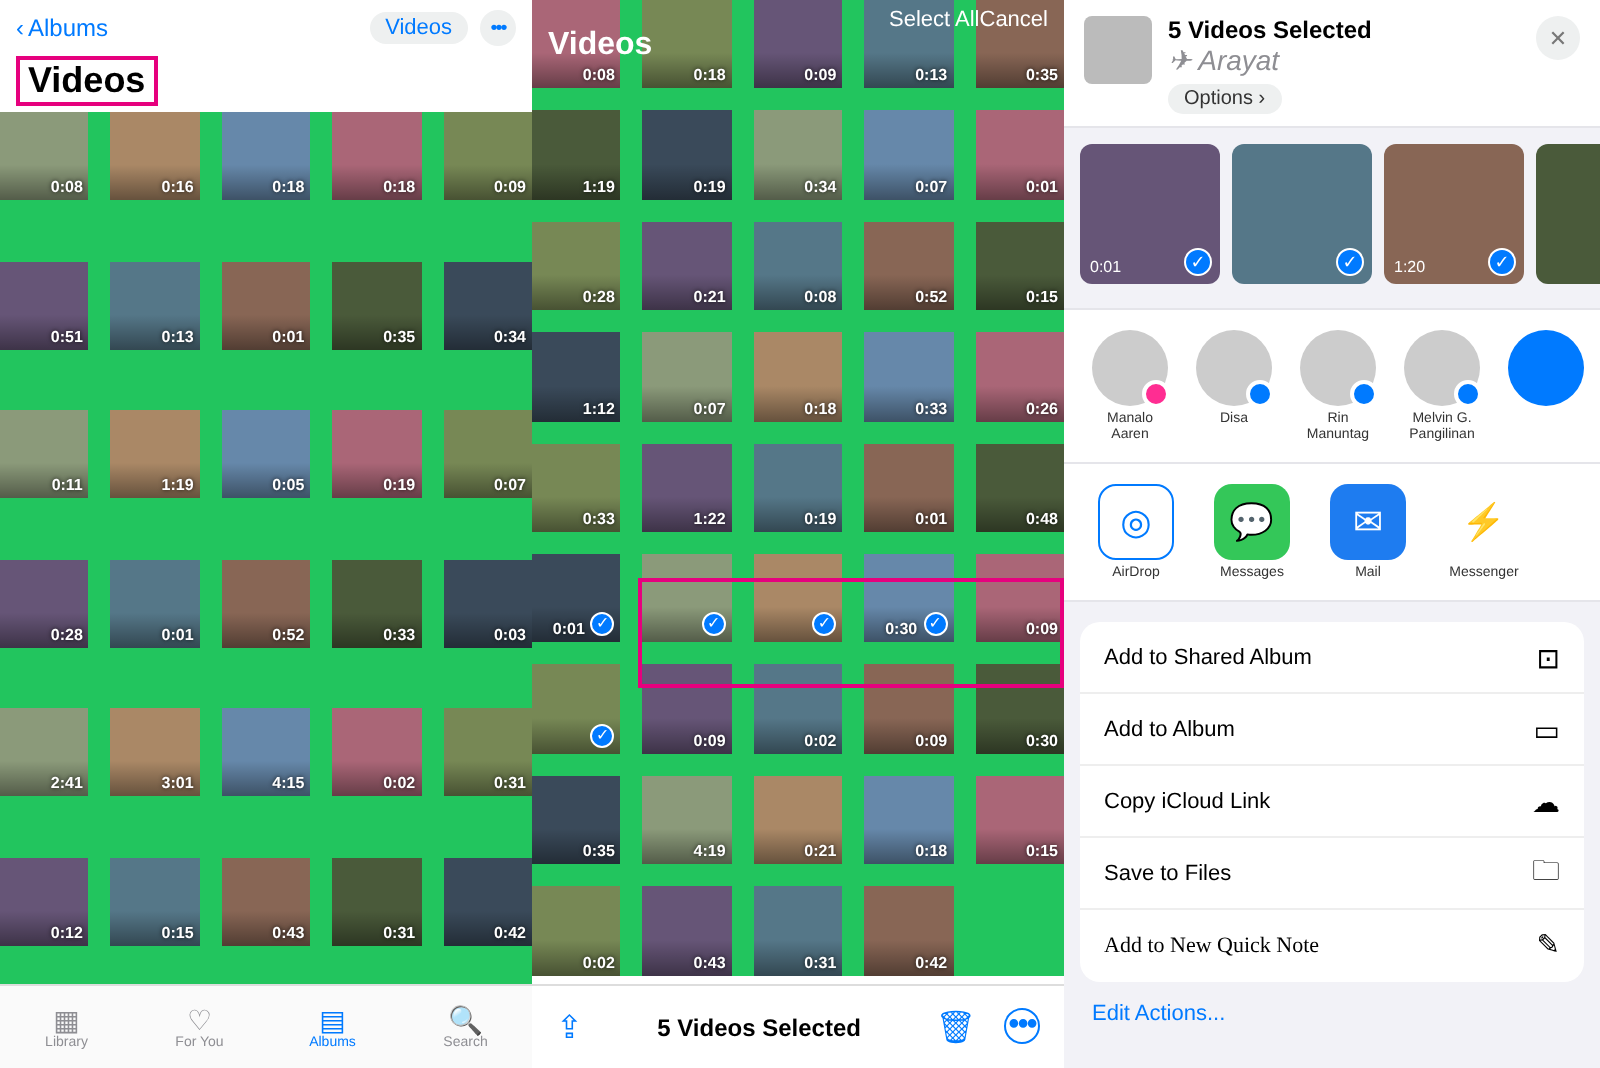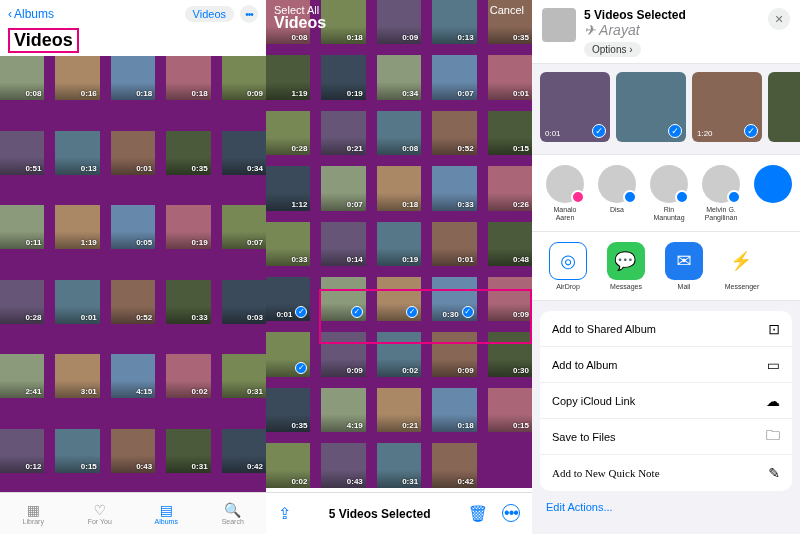--- a/index.html
+++ b/index.html
@@ -14,37 +14,37 @@
   .p1-top { display: flex; align-items: center; justify-content: space-between; height: 24px; }
   .back { display: flex; align-items: center; color: #007aff; font-size: 12px; gap: 2px; }
   .p1-actions { display: flex; gap: 6px; align-items: center; }
   .select-btn { color: #007aff; font-size: 11px; background: #eef0f0; border-radius: 10px; padding: 2px 8px; }
   .more-circle { width:18px;height:18px;border-radius:50%;background:#eef0f0;display:flex;align-items:center;justify-content:center;color:#007aff;font-size:10px;letter-spacing:-1px; }
   .p1-title-row { margin-top: 2px; }
   .videos-title { font-size: 18px; font-weight: 700; }
   .redbox { border: 2px solid #e6007e; padding: 0 4px; display: inline-block; }
 
   
-  .grid { display: grid; grid-template-columns: repeat(5, 1fr); gap: 11px; background:#701a75; }
+  .grid { display: grid; grid-template-columns: repeat(5, 1fr); gap: 11px; background:#22c55e; }
   .cell { position: relative; aspect-ratio: 1/1; background: #999; overflow:hidden; }
   .dur { position: absolute; bottom: 2px; right: 3px; color: #fff; font-size: 8px; text-shadow: 0 0 2px rgba(0,0,0,0.8); font-weight:600; }
   .check { position: absolute; bottom: 3px; right: 3px; width: 12px; height: 12px; background: #007aff; border: 1.5px solid #fff; border-radius: 50%; display:flex;align-items:center;justify-content:center; }
   .check::after { content:"✓"; color:#fff; font-size:8px; line-height:1; }
   .cell.selected .dur { right: 18px; }
   .gradient::before { content:""; position:absolute; inset:0; background: linear-gradient(transparent 60%, rgba(0,0,0,0.4)); }
 
   
   .tabbar { position:absolute; bottom:0; left:0; right:0; height:42px; background:#f9f9f9cc; backdrop-filter:blur(8px); border-top:1px solid #ddd; display:flex; }
   .tab { flex:1; display:flex; flex-direction:column; align-items:center; justify-content:center; gap:1px; color:#8e8e93; font-size:7px; }
   .tab.active { color:#007aff; }
   .tab-icon { width:18px; height:14px; display:flex; align-items:center; justify-content:center; font-size:14px;}
 
   
   .p2-header { position:absolute; top:0; left:0; right:0; height:42px; z-index:2; padding:4px 8px; color:#fff; }
-  .p2-top { display:flex; justify-content:space-between; font-size:11px;gap:24px; }
+  .p2-top { display:flex; justify-content:flex-end; font-size:11px; }
   .p2-title { font-size:16px; font-weight:700; margin-top:-2px; }
   .p2-grid-wrap { height:492px; overflow:hidden; }
   .p2-toolbar { position:absolute; bottom:0; left:0; right:0; height:42px; background:#fff; border-top:1px solid #ddd; display:flex; align-items:center; justify-content:space-between; padding:0 12px; }
   .p2-toolbar .icon-btn { color:#007aff; font-size:16px; }
   .p2-count { font-size:12px; font-weight:600; color:#000; }
   .pink-highlight { position:absolute; border:2px solid #e6007e; pointer-events:none; z-index:3; }
 
   
   .p3-head { background:#fff; padding:8px 10px 6px; border-bottom:1px solid #e5e5ea; }
   .p3-head-top { display:flex; gap:8px; align-items:flex-start; }
@@ -282,21 +282,21 @@
         <div class="cell gradient c2">
           <span class="dur">0:33</span>
         </div>
         <div class="cell gradient c3">
           <span class="dur">0:26</span>
         </div>
         <div class="cell gradient c4">
           <span class="dur">0:33</span>
         </div>
         <div class="cell gradient c5">
-          <span class="dur">0:14</span>
+          <span class="dur">1:22</span>
         </div>
         <div class="cell gradient c6">
           <span class="dur">0:19</span>
         </div>
         <div class="cell gradient c7">
           <span class="dur">0:01</span>
         </div>
         <div class="cell gradient c8">
           <span class="dur">0:48</span>
         </div>

